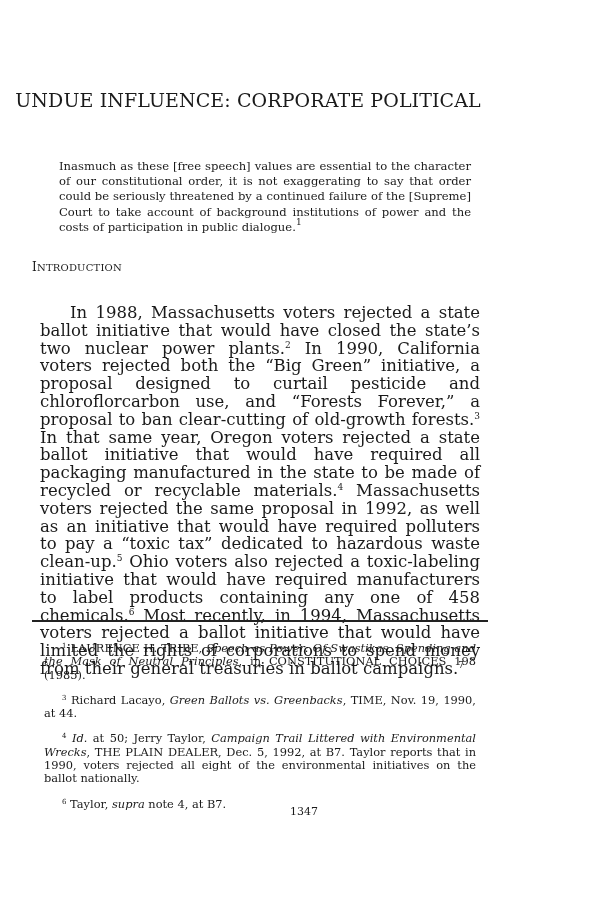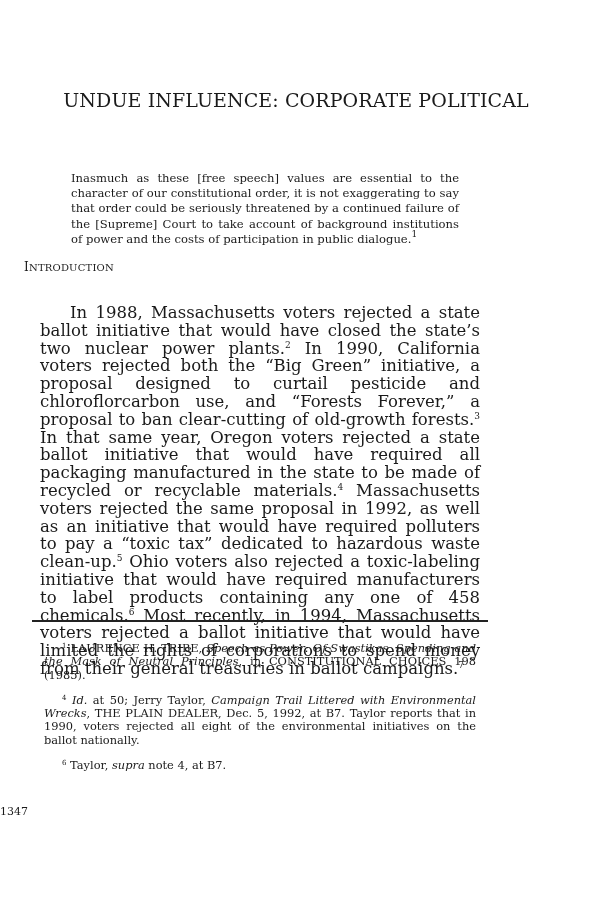--- a/index.html
+++ b/index.html
@@ -1,31 +1,31 @@
 <!DOCTYPE html>
 <html><head>
 <meta charset="utf-8">
 <style>
   html, body { margin: 0; padding: 0; background: #ffffff; }
   body { width: 608px; height: 907px; position: relative; overflow: hidden; color: #1a1a1a; font-family: "DejaVu Serif", "Liberation Serif", serif; }
-  .title { position: absolute; left: 0; width: 496px; top: 88px; text-align: center; font-size: 19px; line-height: 24px; letter-spacing: 0.1px; padding-left: 48px; }
+  .title { position: absolute; left: 0; width: 496px; top: 88px; text-align: center; font-size: 19px; line-height: 24px; letter-spacing: 0.1px; }
   .title div { white-space: nowrap; }
   .epigraph { position: absolute; left: 55px; top: 155px; width: 420px; font-size: 11.6px; line-height: 15.2px; text-align: justify; }
-  .epigraph p { margin: 16px; }
-  .heading { position: absolute; left: 24px; top: 260px; font-size: 12px; letter-spacing: 0.2px; }
+  .epigraph p { margin: 4px; }
+  .heading { position: absolute; left: 32px; top: 260px; font-size: 12px; letter-spacing: 0.2px; }
   .heading .sc { font-size: 10px; }
   .body { position: absolute; left: 32px; top: 296px; width: 456px; font-size: 16.5px; line-height: 17.8px; text-align: justify; }
   .body p { margin: 8px; text-indent: 30px; }
   sup { font-size: 9px; line-height: 0; vertical-align: 6px; }
   .rule { position: absolute; left: 32px; top: 620px; width: 456px; height: 0; border-top: 2px solid #222; }
   .notes { position: absolute; left: 32px; top: 630px; width: 456px; font-size: 11.4px; line-height: 13.3px; text-align: justify; }
   .notes p { margin: 12px; text-indent: 18px; }
   .notes sup { font-size: 7px; vertical-align: 4px; }
   .sc { font-variant: small-caps; }
-  .pageno { position: absolute; left: 0; width: 608px; top: 805px; text-align: left; font-size: 11px; }
+  .pageno { position: absolute; left: 0; width: 608px; top: 805px; text-align: center; font-size: 11px; }
 </style>
 </head>
 <body>
 
 <div class="title">
   <div>UNDUE INFLUENCE: CORPORATE POLITICAL</div>
 </div>
 
 <div class="epigraph">
   <p><span>Inasmuch as these [free speech] values are essential to the character of our constitutional order, it is not exaggerating to say that order could be seriously threatened by a continued failure of the [Supreme] Court to take account of background institutions of power and the costs of participation in public dialogue.</span><sup>1</sup></p>
@@ -38,17 +38,18 @@
 <div class="body">
   <p>
     <span>In 1988, Massachusetts voters rejected a state ballot initiative that would have closed the state’s two nuclear power plants.</span><sup>2</sup><span> In 1990, California voters rejected both the “Big Green” initiative, a proposal designed to curtail pesticide and chloroflorcarbon use, and “Forests Forever,” a proposal to ban clear-cutting of old-growth forests.</span><sup>3</sup><span> In that same year, Oregon voters rejected a state ballot initiative that would have required all packaging manufactured in the state to be made of recycled or recyclable materials.</span><sup>4</sup><span> Massachusetts voters rejected the same proposal in 1992, as well as an initiative that would have required polluters to pay a “toxic tax” dedicated to hazardous waste clean-up.</span><sup>5</sup><span> Ohio voters also rejected a toxic-labeling initiative that would have required manufacturers to label products containing any one of 458 chemicals.</span><sup>6</sup><span> Most recently, in 1994, Massachusetts voters rejected a ballot initiative that would have limited the rights of corporations to spend money from their general treasuries in ballot campaigns.</span><sup>7</sup>
   </p>
 </div>
 
 <div class="rule"></div>
 
 <div class="notes">
   <p><sup>1</sup> <span class="sc">LAURENCE H. TRIBE, </span><i>Speech as Power: Of Swastikas, Spending and the Mask of Neutral Principles</i><span>, in </span><span class="sc">CONSTITUTIONAL CHOICES</span><span> 198 (1985).</span></p>
+  <p><sup>3</sup> <span>Richard Lacayo, </span><i>Green Ballots vs. Greenbacks</i><span>, </span><span class="sc">TIME</span><span>, Nov. 19, 1990, at 44.</span></p>
   <p><sup>4</sup> <i>Id.</i><span> at 50; Jerry Taylor, </span><i>Campaign Trail Littered with Environmental Wrecks</i><span>, </span><span class="sc">THE PLAIN DEALER</span><span>, Dec. 5, 1992, at B7. Taylor reports that in 1990, voters rejected all eight of the environmental initiatives on the ballot nationally.</span></p>
   <p><sup>6</sup> <span>Taylor, </span><i>supra</i><span> note 4, at B7.</span></p>
 </div>
 
 <div class="pageno">1347</div>
 
 </body></html>

